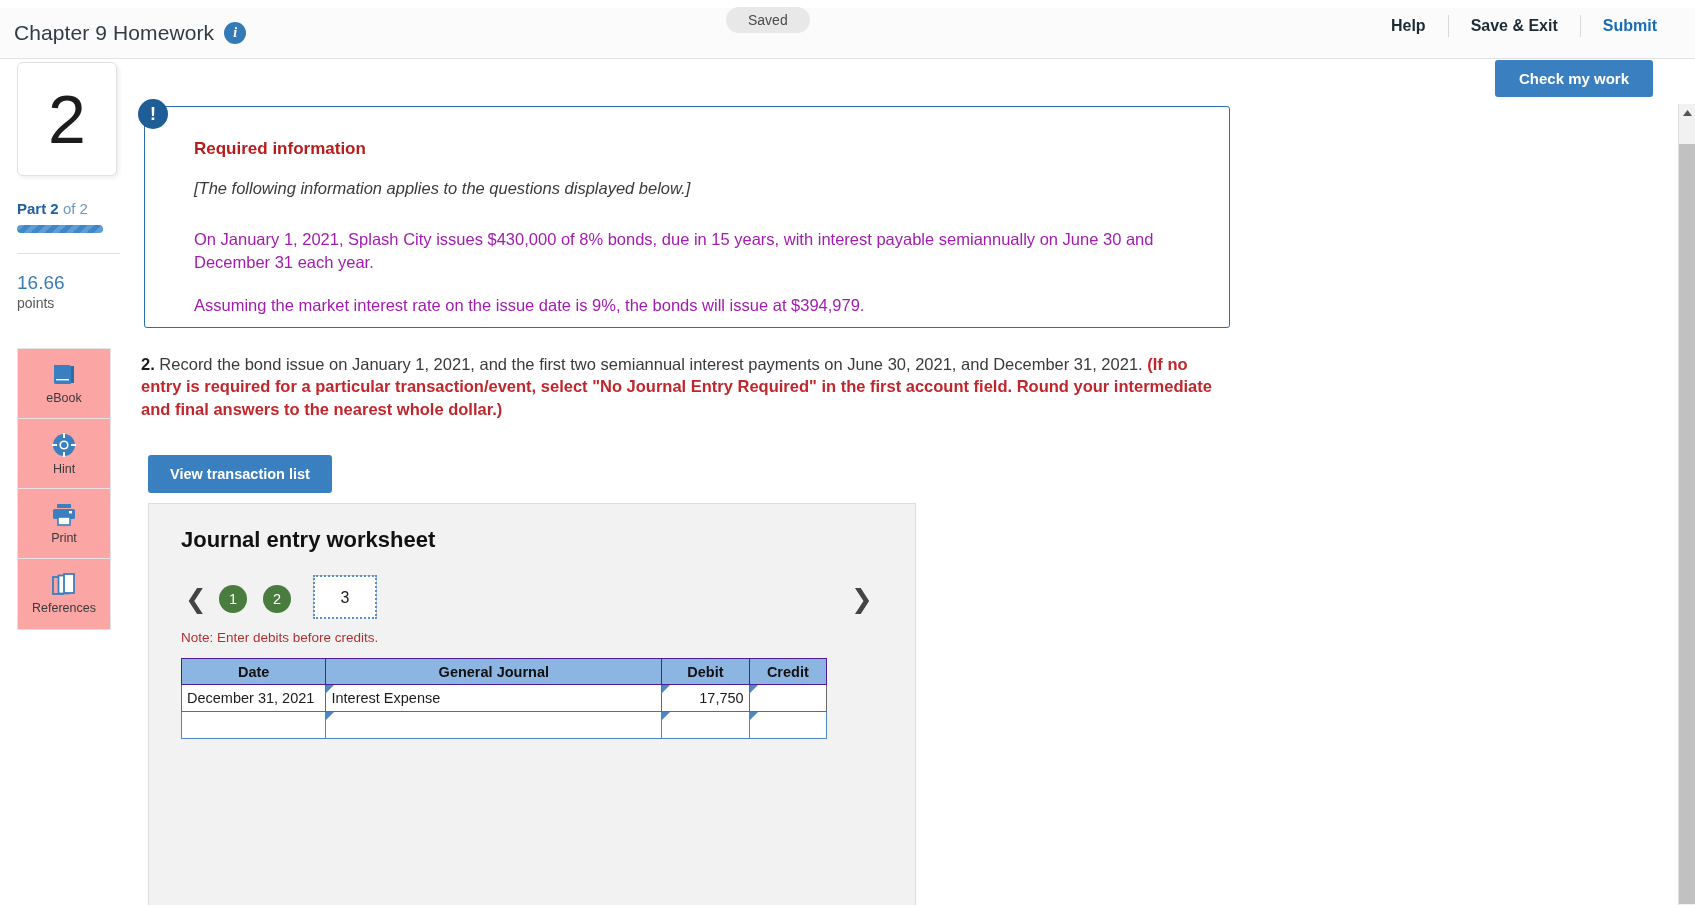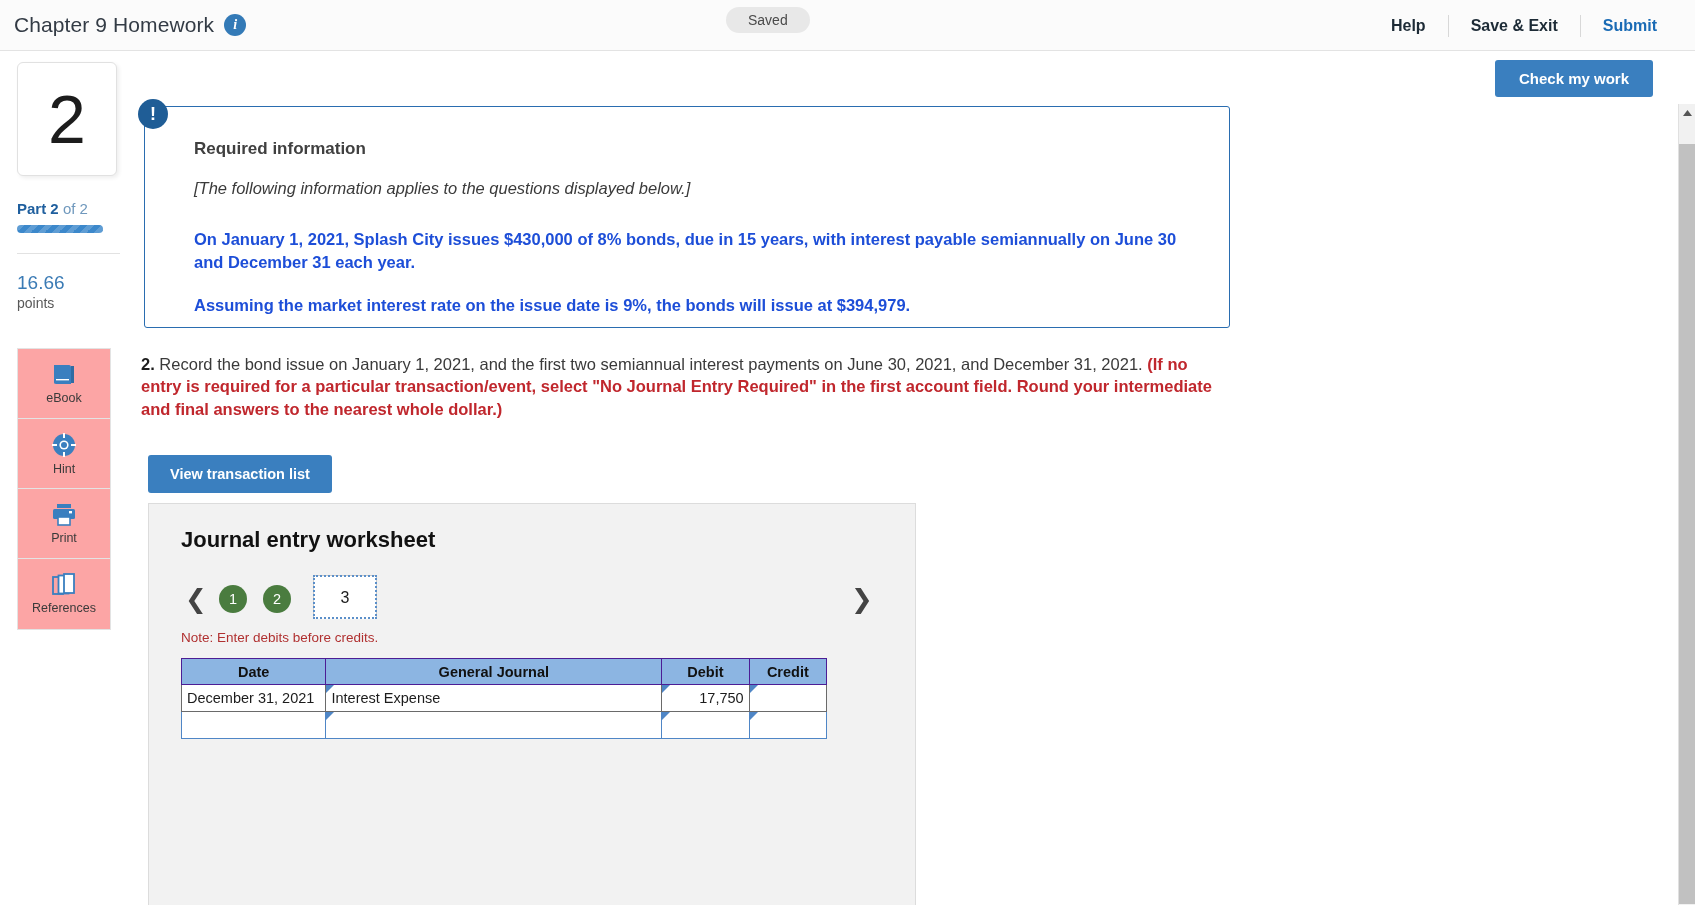--- a/index.html
+++ b/index.html
@@ -6,21 +6,21 @@
   html, body {
     width: 1695px; height: 905px;
     font-family: "Liberation Sans", sans-serif;
     background: #ffffff;
     overflow: hidden;
   }
   body { position: relative; }
 
   
   .topbar {
-    position: absolute; top: 0; left: 0; width: 1695px; height: 51px;
+    position: absolute; top: 8px; left: 0; width: 1695px; height: 51px;
     background: #fbfbfb;
     border-bottom: 1px solid #e3e3e3;
     display: flex; align-items: center;
   }
   .hw-title {
     margin-left: 14px;
     font-size: 21px; color: #333b45; font-weight: 400;
     letter-spacing: .1px;
   }
   .info-badge {
@@ -116,26 +116,26 @@
   .req-bang {
     position: absolute; left: 138px; top: 99px;
     width: 30px; height: 30px; border-radius: 50%;
     background: #1f5d96; color: #fff;
     font-size: 18px; font-weight: bold;
     display: flex; align-items: center; justify-content: center;
     z-index: 3;
   }
   .req-inner { padding: 32px 40px 0 49px; }
   .req-title {
-    font-size: 17px; font-weight: bold; color: #404040; margin-bottom: 20px;
+    font-size: 17px; font-weight: bold; color: #b91c1c; margin-bottom: 20px;
   }
   .req-italic {
     font-size: 16.5px; font-style: italic; color: #3a3a3a; margin-bottom: 30px;
   }
-  .req-p { font-size: 16.5px; color: #1d4ed8; line-height: 1.42; margin-bottom: 19px; font-weight: bold; }
+  .req-p { font-size: 16.5px; color: #a21caf; line-height: 1.42; margin-bottom: 19px; }
 
   
   .qtext {
     position: absolute; left: 141px; top: 353px; width: 1090px;
     font-size: 16.5px; color: #3a3a3a; line-height: 1.36;
   }
   .qtext b.qn { color: #1c1c1c; font-weight: bold; }
   .qtext .red { color: #c0272d; font-weight: bold; }
 
   

